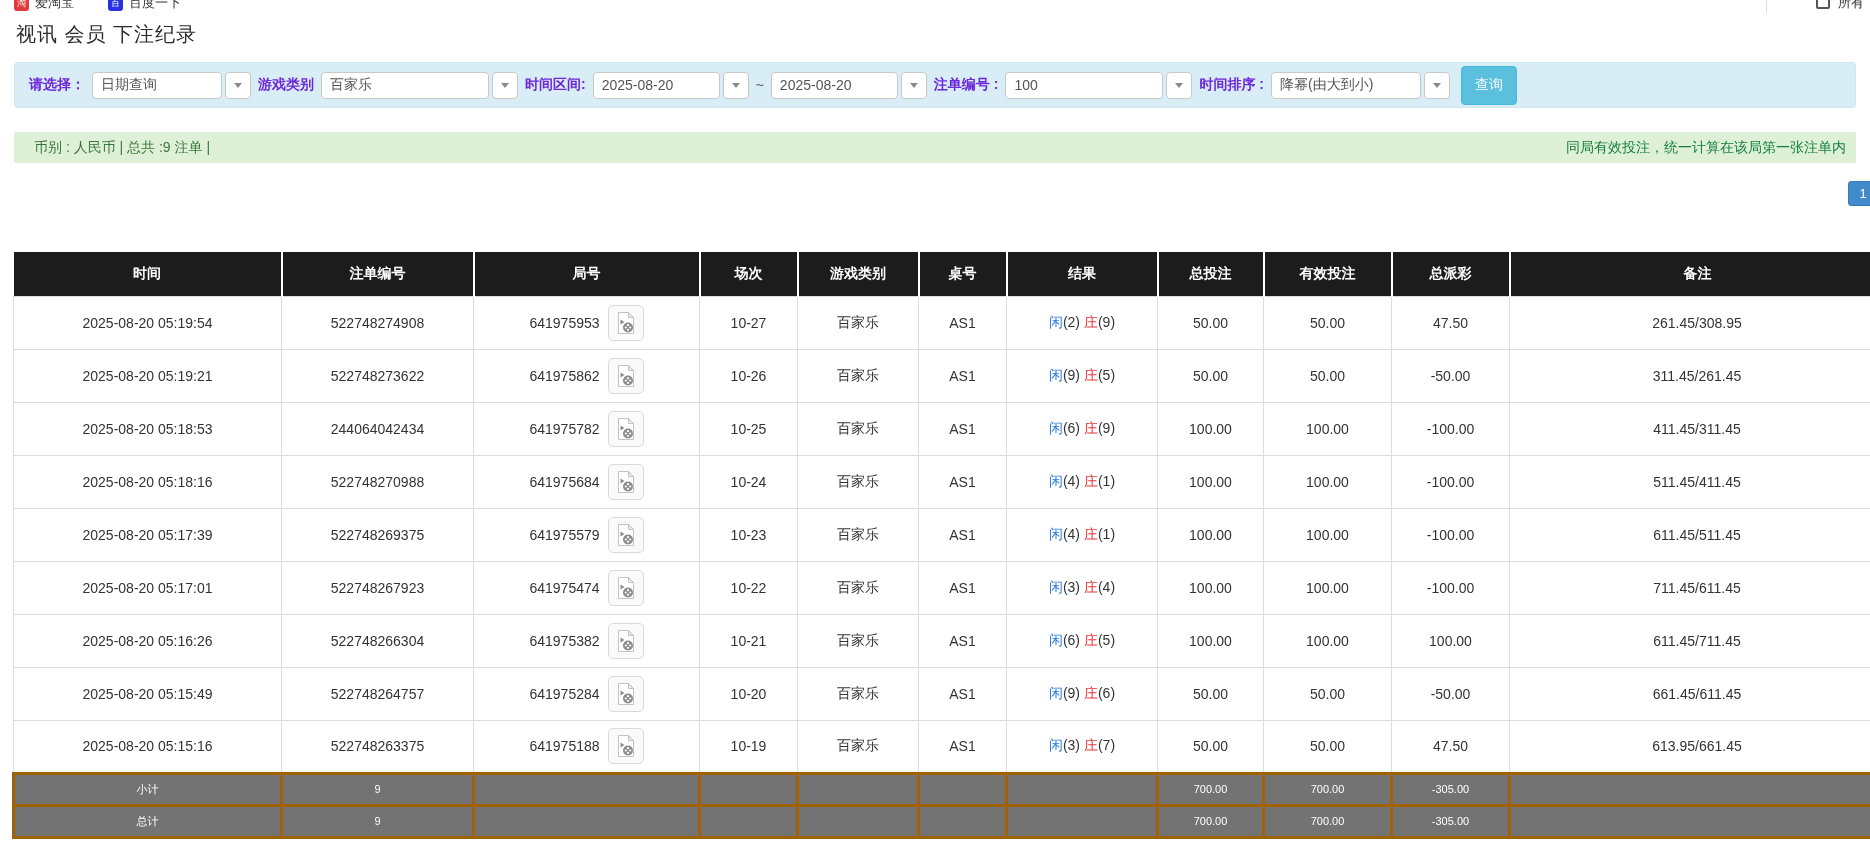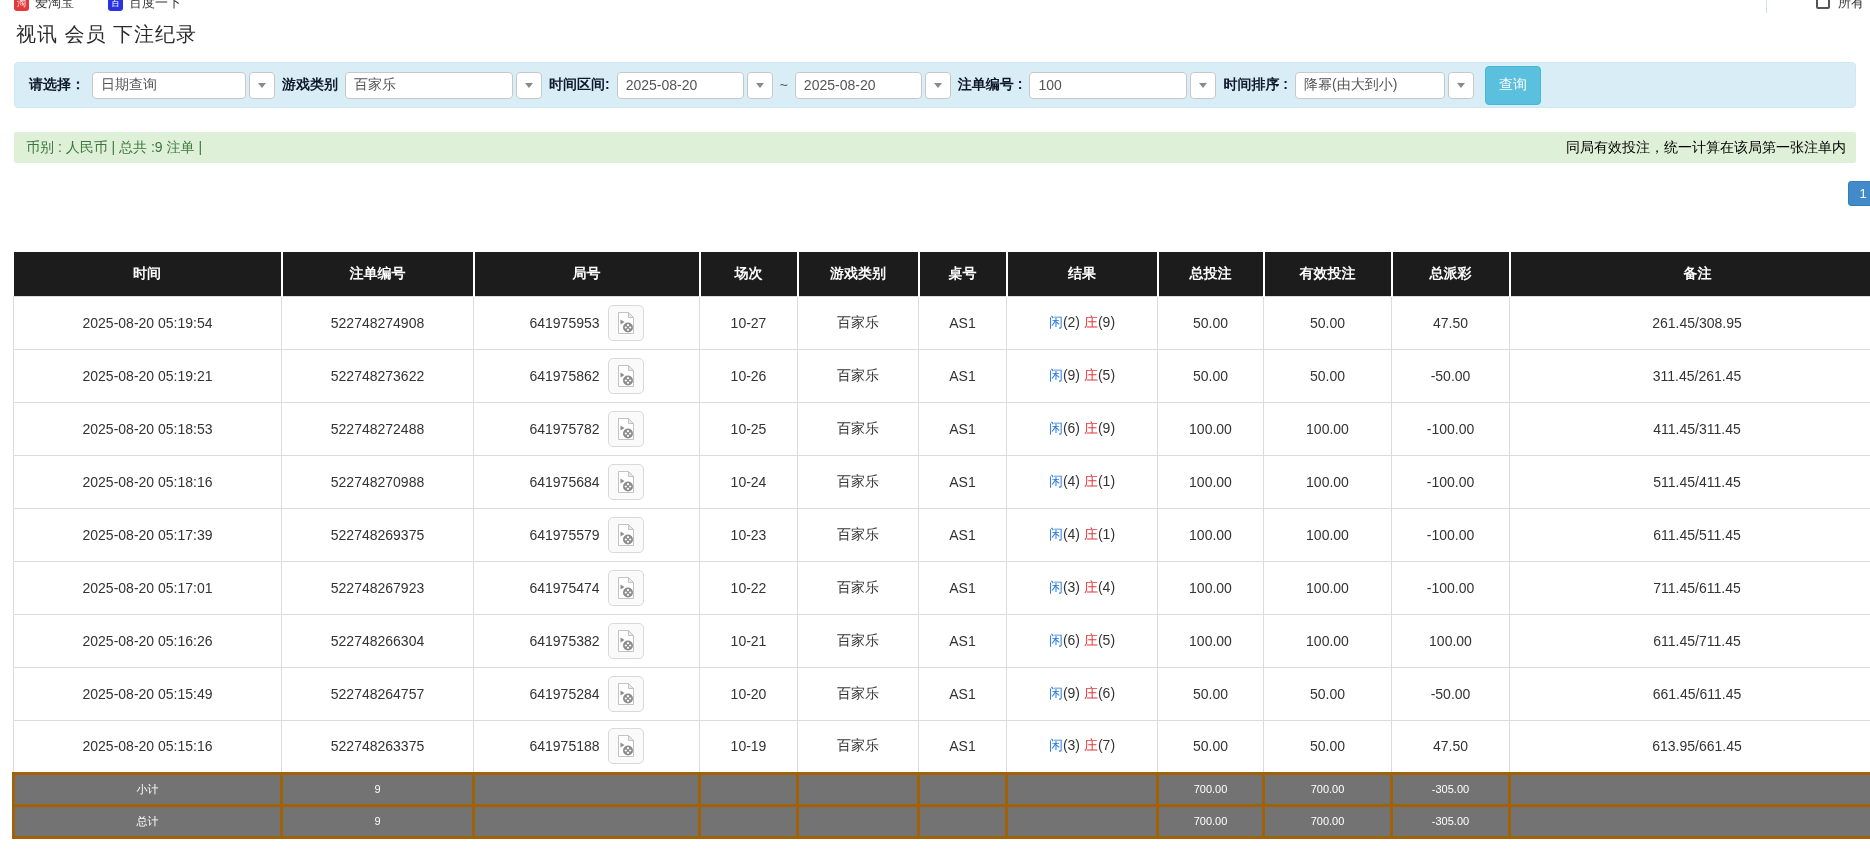--- a/index.html
+++ b/index.html
@@ -13,35 +13,35 @@
     color:#fff; font-size:9px; line-height:1; }
   .bm-label { font-size:13px; color:#333; white-space:nowrap; }
   .bm-right { position:absolute; right:6px; top:-6px; display:flex; align-items:center; gap:8px; }
   .bm-divider { position:absolute; left:1766px; top:0; width:1px; height:13px; background:#cfe0ee; }
   .folder-ico { width:14px; height:12px; border:2px solid #555; border-radius:2px; display:inline-block; }
   
   .page-title { position:absolute; left:16px; top:21px; font-size:20px; color:#2b2b2b; letter-spacing:1px; white-space:nowrap; }
   
   .filter-panel { position:absolute; left:14px; top:62px; width:1842px; height:46px; background:#d9edf7;
     border:1px solid #cfe7f3; border-radius:4px; display:flex; align-items:center; padding:0 14px; gap:7px; }
-  .f-label { font-size:14px; font-weight:bold; color:#0f172a; white-space:nowrap; }
+  .f-label { font-size:14px; font-weight:bold; color:#6d28d9; white-space:nowrap; }
   .combo { display:flex; align-items:center; gap:3px; }
   .combo-field { height:27px; background:#fff; border:1px solid #c8c8c8; border-radius:4px;
     font-size:14px; color:#555; padding:0 8px; display:flex; align-items:center; white-space:nowrap; }
   .combo-btn { width:26px; height:27px; background:#fff; border:1px solid #c8c8c8; border-radius:4px;
     display:flex; align-items:center; justify-content:center; cursor:pointer; }
   .caret { width:0; height:0; border-left:4px solid transparent; border-right:4px solid transparent; border-top:5px solid #8a8a8a; }
   .tilde { font-size:14px; color:#555; }
   .btn-query { height:39px; padding:0 13px; background:#5bc0de; border:1px solid #46b8da; border-radius:4px;
     color:#fff; font-size:14px; cursor:pointer; margin-left:4px; }
   
   .summary-bar { position:absolute; left:14px; top:132px; width:1842px; height:31px; background:#dff0d8;
-    border-radius:2px; display:flex; align-items:center; justify-content:space-between; padding:0 10px 0 12px; }
+    border-radius:2px; display:flex; align-items:center; justify-content:space-between; padding:0 10px 0 20px; }
   .sum-left { font-size:14px; color:#3c763d; white-space:nowrap; }
-  .sum-right { font-size:14px; color:#000000; white-space:nowrap; }
+  .sum-right { font-size:14px; color:#15803d; white-space:nowrap; }
   
   .pager { position:absolute; left:1848px; top:181px; width:30px; height:25px; background:#428bca;
     border:1px solid #357ebd; border-radius:3px 0 0 3px; color:#fff; font-size:13px;
     display:flex; align-items:center; justify-content:center; cursor:pointer; }
   
   table.records { position:absolute; left:12px; top:252px; width:1871px; border-collapse:collapse; table-layout:fixed; }
   .records th { background:#1c1c1c; color:#fff; font-size:14px; font-weight:bold; height:44px;
     text-align:center; border-left:2px solid #fff; }
   .records th:first-child { border-left:none; }
   .records td { border:1px solid #dcdcdc; height:53px; text-align:center; font-size:14px; color:#333;
@@ -75,21 +75,21 @@
     <span class="folder-ico"></span>
     <span class="bm-label">所有</span>
   </div>
 </div>
 
 <div class="page-title">视讯 会员 下注纪录</div>
 
 <div class="filter-panel">
   <span class="f-label">请选择：</span>
   <span class="combo">
-    <span class="combo-field" style="width:154px">日期查询</span>
+    <span class="combo-field" style="width:130px">日期查询</span>
     <span class="combo-btn">
         <span class="caret"></span>
       </span>
   </span>
   <span class="f-label">游戏类别</span>
   <span class="combo">
     <span class="combo-field" style="width:168px">百家乐</span>
     <span class="combo-btn">
         <span class="caret"></span>
       </span>
@@ -211,21 +211,21 @@
         <td>百家乐</td>
         <td>AS1</td>
         <td><span class="res-p">闲</span><span>(9)</span> <span class="res-b">庄</span><span>(5)</span></td>
         <td class="link-blue">50.00</td>
         <td>50.00</td>
         <td class="neg">-50.00</td>
         <td>311.45/261.45</td>
       </tr>
       <tr>
         <td>2025-08-20 05:18:53</td>
-        <td>522748272488</td>
+        <td>244064042434</td>
         <td><span class="round-wrap">
             <span>641975782</span>
             <span class="vid-btn">
               <svg width="20" height="24" viewBox="0 0 20 24">
                 <path d="M2.5 1.5 h10 l5 5 v16 h-15 z" fill="#ffffff" stroke="#c3c3c3"></path>
                 <path d="M12.5 1.5 l5 5 h-5 z" fill="#e9e9e9" stroke="#c3c3c3"></path>
                 <path d="M4.5 8.5 l4 2.5 -4 2.5 z" fill="#8c8c8c"></path>
                 <circle cx="12" cy="16.5" r="5" fill="#8c8c8c"></circle>
                 <circle cx="12" cy="14.2" r="1.1" fill="#ffffff"></circle>
                 <circle cx="9.8" cy="16.5" r="1.1" fill="#ffffff"></circle>

